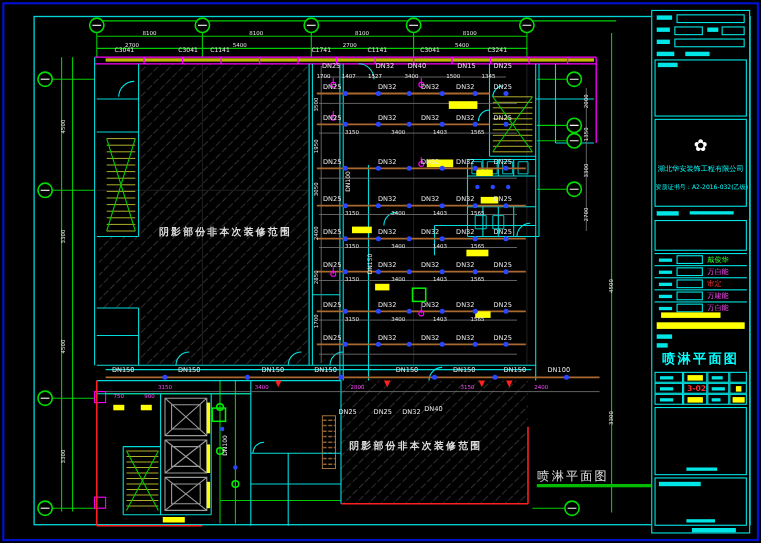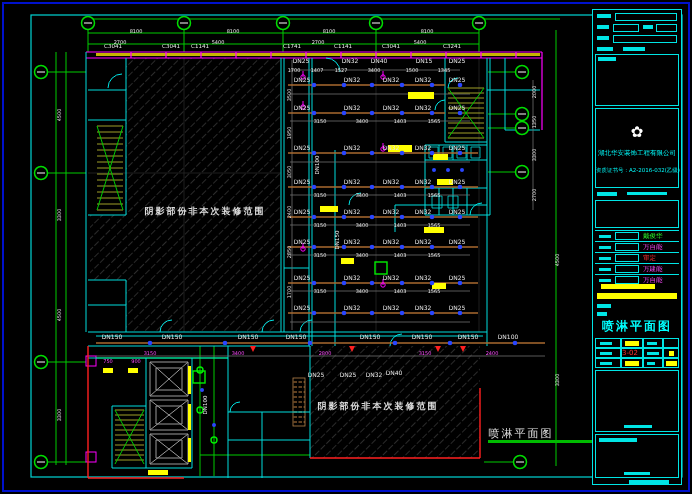--- a/index.html
+++ b/index.html
@@ -21,21 +21,21 @@
   #tblock .abs{position:absolute;box-sizing:border-box;}
   .tb-box{border:1px solid #00e5e5;}
   .tbar{background:#00e5e5;height:4px;}
   .ybar{background:#ffff00;}
   .tb-txt{color:#00ffff;white-space:nowrap;}
   #tb-company{left:0;width:100%;text-align:center;font-size:6.5px;}
   #tb-cert{left:0;width:100%;text-align:center;font-size:5.5px;}
   #tb-title{left:0;width:100%;text-align:center;font-size:12px;font-weight:bold;letter-spacing:2px;}
   #tb-logo{left:0;width:100%;text-align:center;color:#fff;font-size:15px;}
   .sig{height:10px;line-height:10px;font-size:6.5px;white-space:nowrap;}
-  #tb-no{color:#ff3030;font-size:7px;font-weight:normal;text-align:left;line-height:9px;}
+  #tb-no{color:#ff3030;font-size:7px;font-weight:bold;text-align:right;line-height:9px;}
   .gcell{position:absolute;border:1px solid #00e5e5;box-sizing:border-box;}
 </style>
 </head>
 <body>
 
 <div id="sheet">
 
   <svg id="plan-geometry" width="692" height="494" viewBox="0 0 692 494">
     <defs>
       <pattern id="hatch" width="8" height="8" patternUnits="userSpaceOnUse" patternTransform="rotate(45)">

